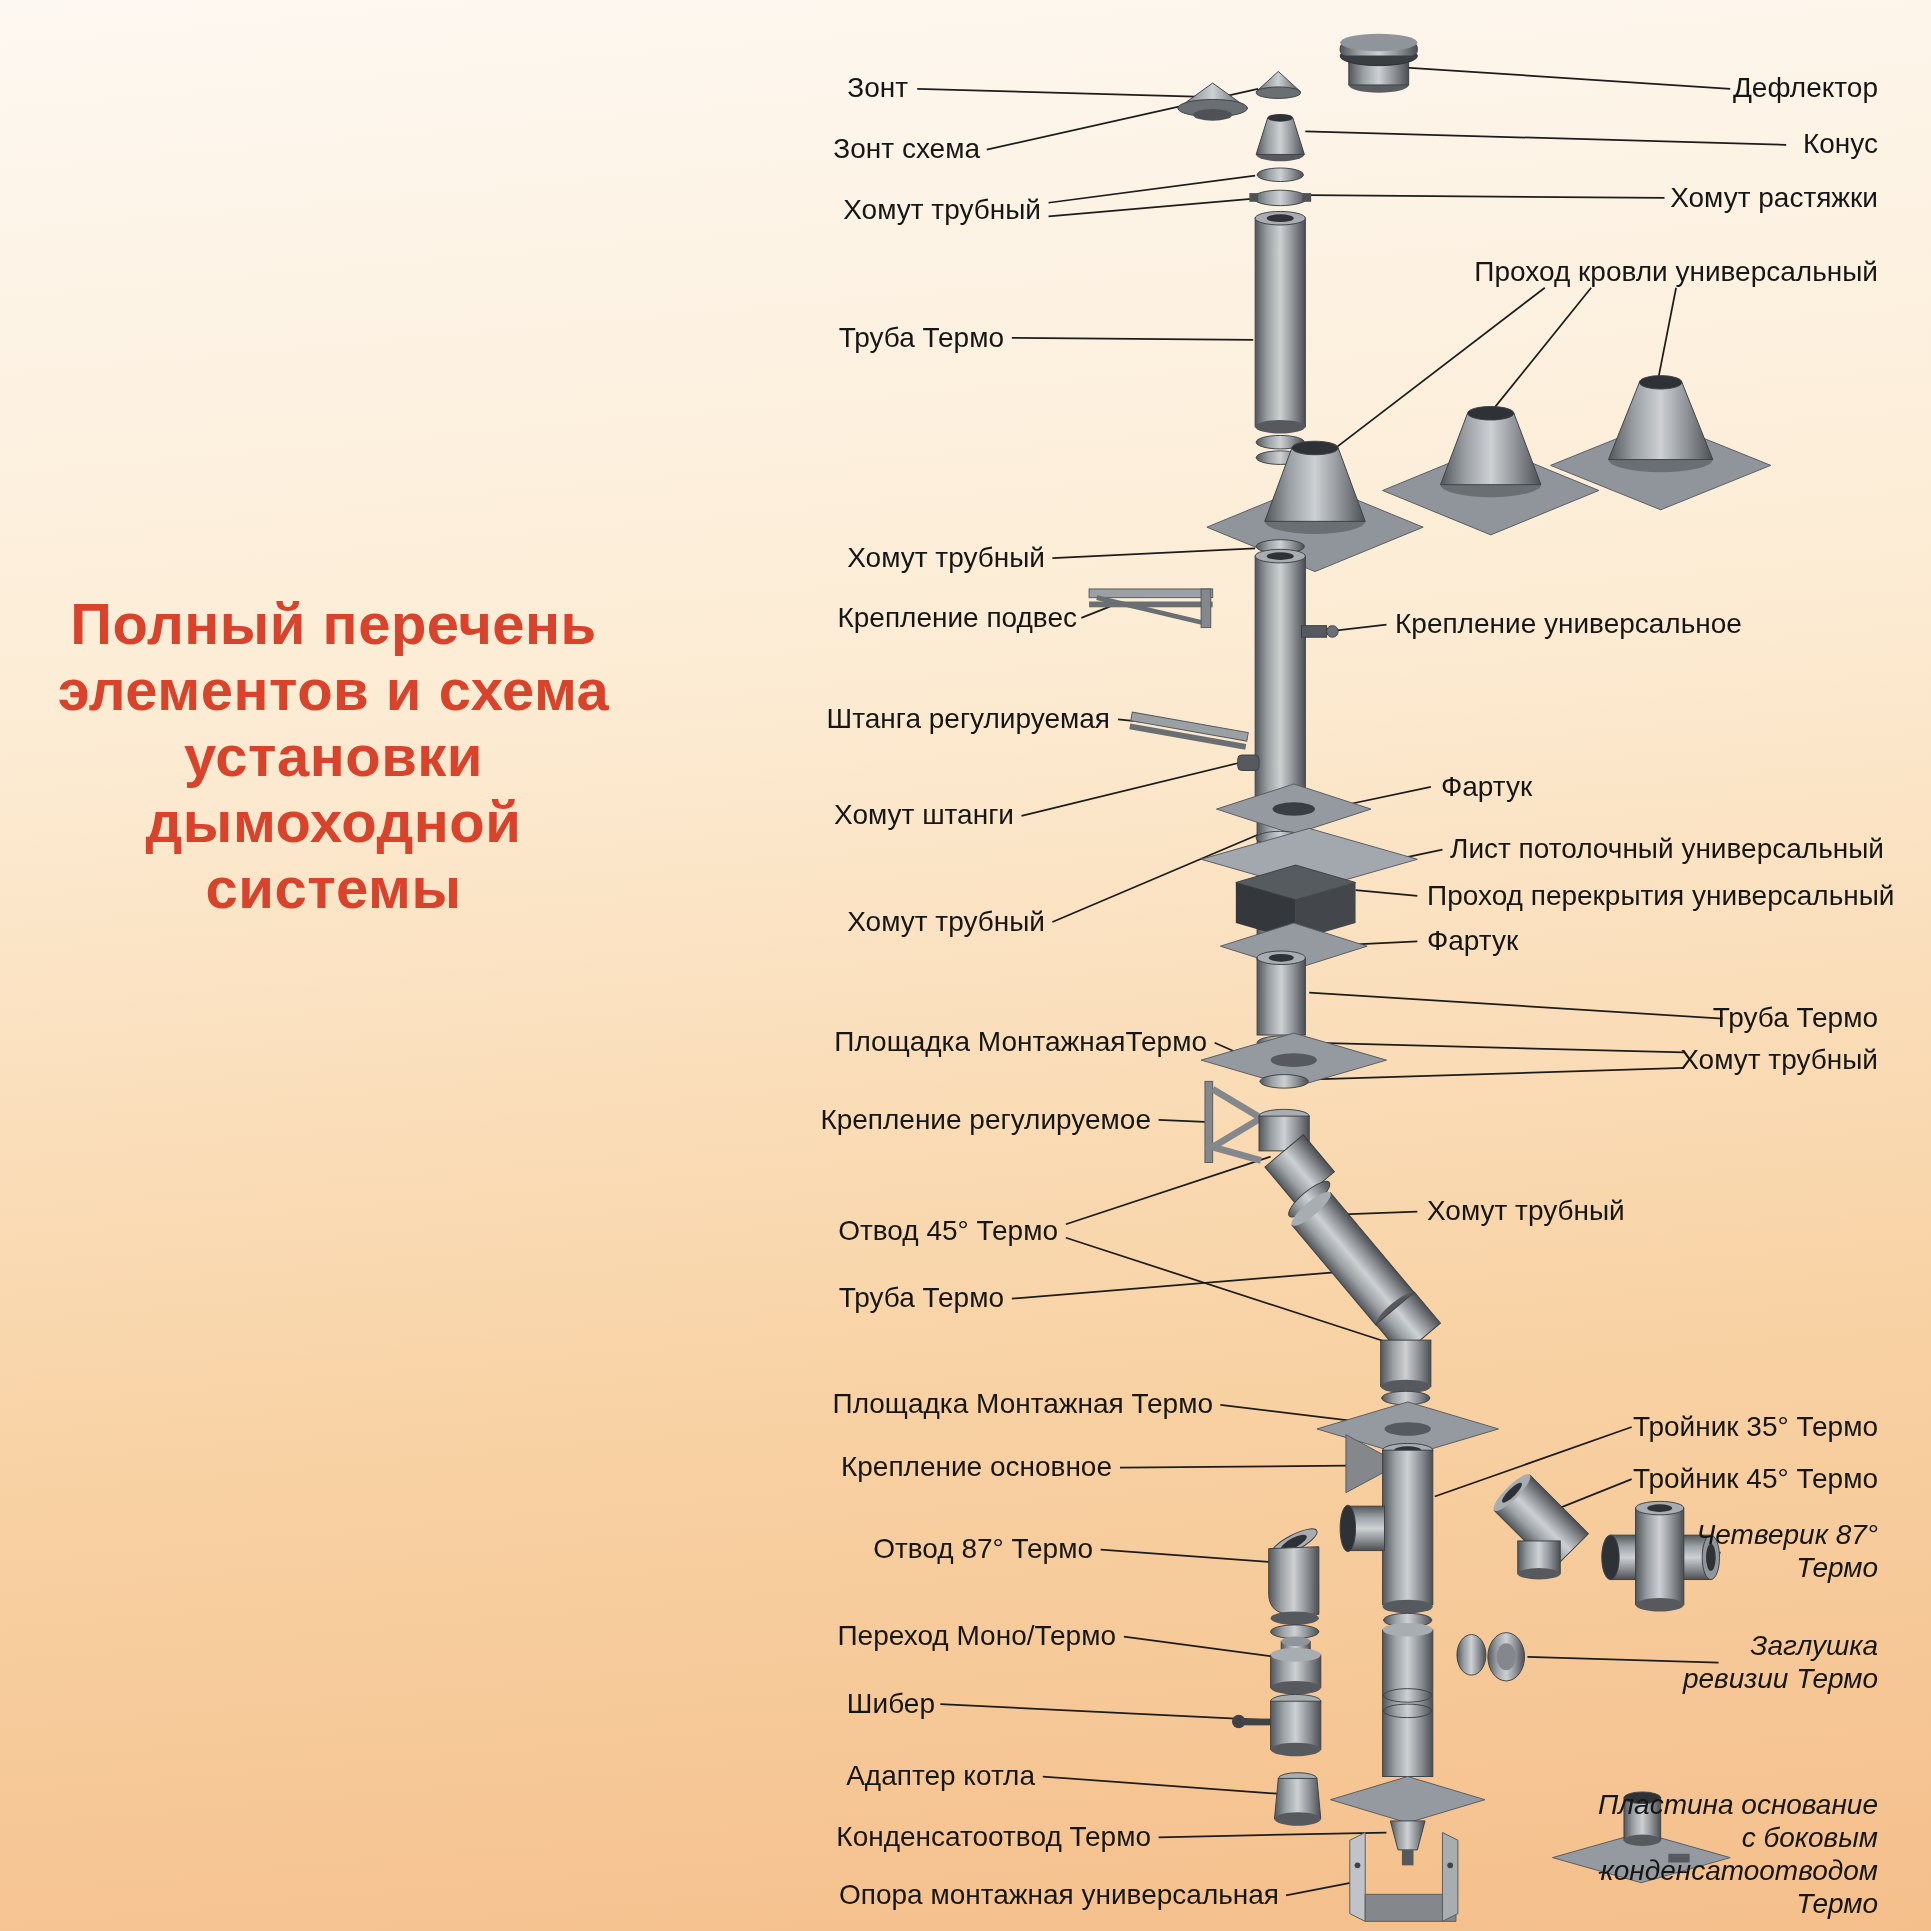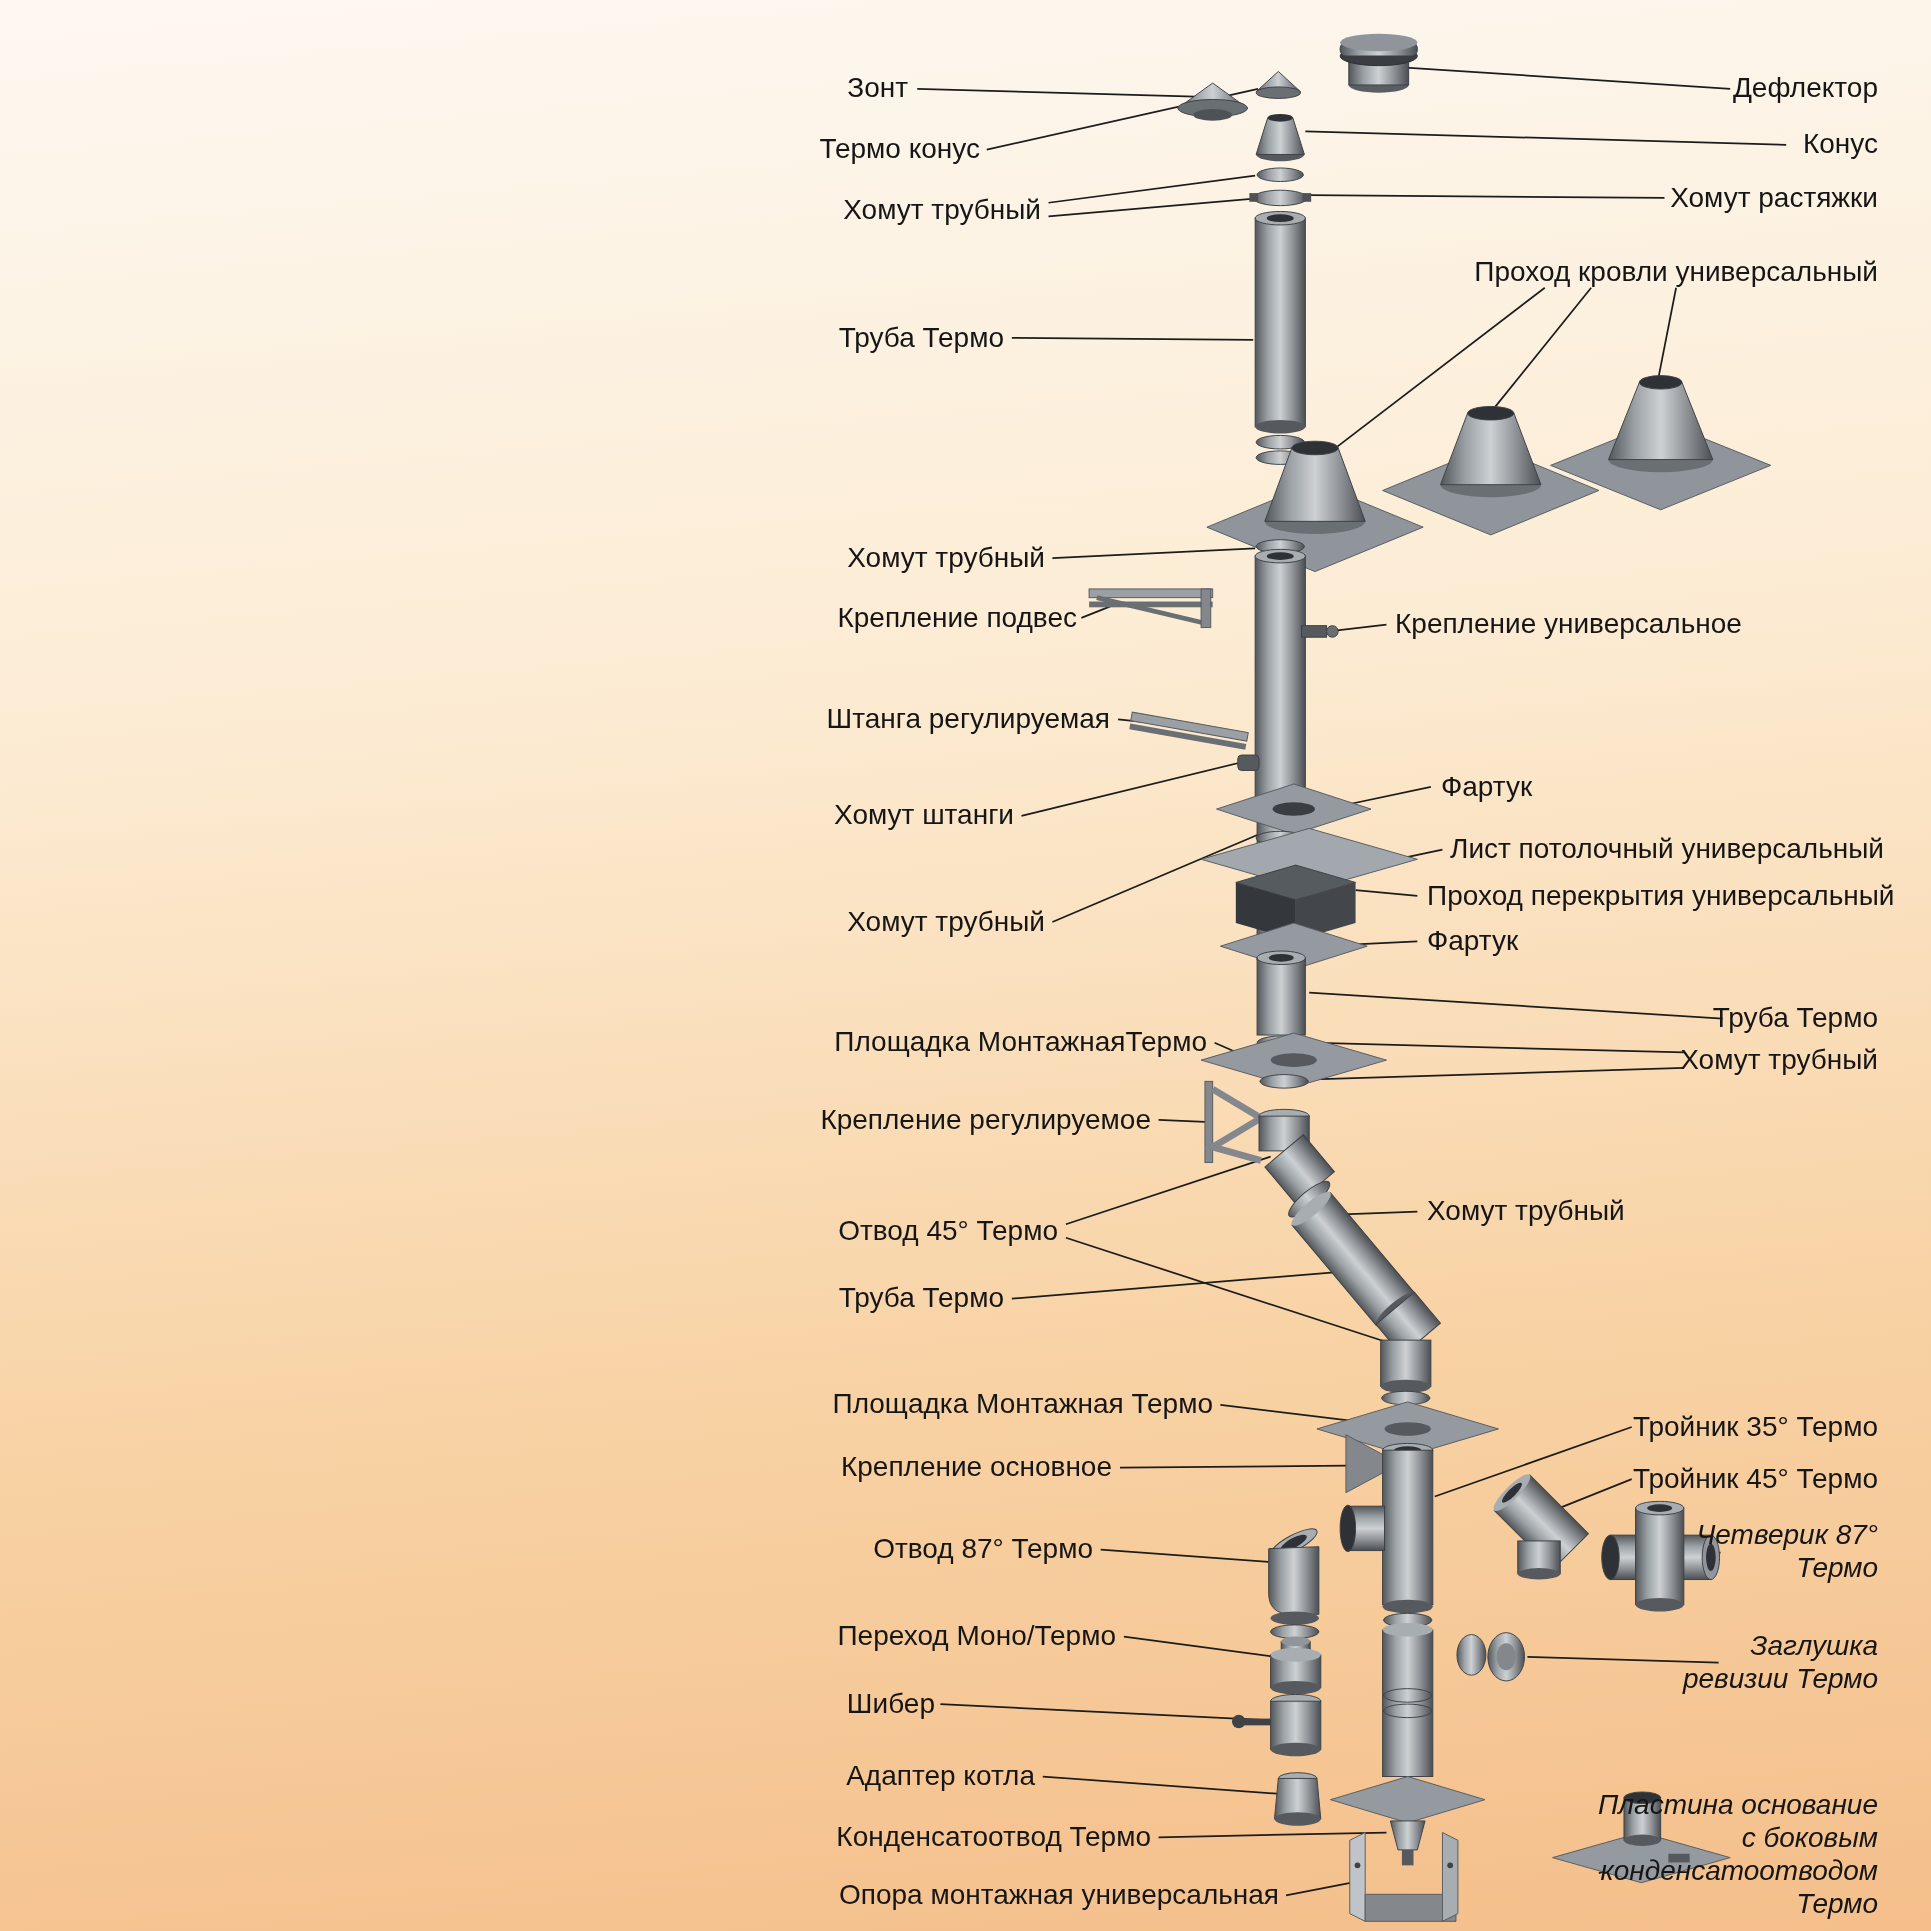--- a/index.html
+++ b/index.html
@@ -23,20 +23,25 @@
     text-align:center;font-weight:bold;font-size:58px;line-height:1.14;
     color:#d9432c;white-space:pre-line;letter-spacing:0.5px;
   }
   .leader{stroke:#1c1c1c;stroke-width:1.8;fill:none;}
 </style>
 </head>
 <body>
 
 <div id="canvas">
 
+  <div class="title">Полный перечень
+элементов и схема
+установки
+дымоходной
+системы</div>
 
   <svg class="scene" viewBox="0 0 2000 2000" aria-hidden="true">
     <defs>
       <linearGradient id="gm" x1="0" y1="0" x2="1" y2="0">
         <stop offset="0" stop-color="#53575b"></stop>
         <stop offset="0.25" stop-color="#9ba1a5"></stop>
         <stop offset="0.5" stop-color="#cdd1d4"></stop>
         <stop offset="0.75" stop-color="#8f9397"></stop>
         <stop offset="1" stop-color="#4b4f53"></stop>
       </linearGradient>
@@ -385,21 +390,21 @@
         <ellipse cx="1701" cy="1862" rx="19" ry="6" fill="#2e3236" stroke="#3d4145"></ellipse>
         <ellipse cx="1701" cy="1906" rx="19" ry="6" fill="#565a5e"></ellipse>
         <rect x="1728" y="1920" width="22" height="9" fill="#565a5e"></rect>
       </g>
     </g>
   </svg>
 
   <div class="labels">
 
     <div class="lbl" style="top:71px;right:1023px">Зонт</div>
-    <div class="lbl" style="top:132px;right:951px">Термо конус</div>
+    <div class="lbl" style="top:132px;right:951px">Зонт схема</div>
     <div class="lbl" style="top:193px;right:890px">Хомут трубный</div>
     <div class="lbl" style="top:321px;right:927px">Труба Термо</div>
     <div class="lbl" style="top:541px;right:886px">Хомут трубный</div>
     <div class="lbl" style="top:601px;right:854px">Крепление подвес</div>
     <div class="lbl" style="top:702px;right:821px">Штанга регулируемая</div>
     <div class="lbl" style="top:798px;right:917px">Хомут штанги</div>
     <div class="lbl" style="top:905px;right:886px">Хомут трубный</div>
     <div class="lbl" style="top:1025px;right:724px">Площадка МонтажнаяТермо</div>
     <div class="lbl" style="top:1103px;right:780px">Крепление регулируемое</div>
     <div class="lbl" style="top:1214px;right:873px">Отвод 45° Термо</div>

